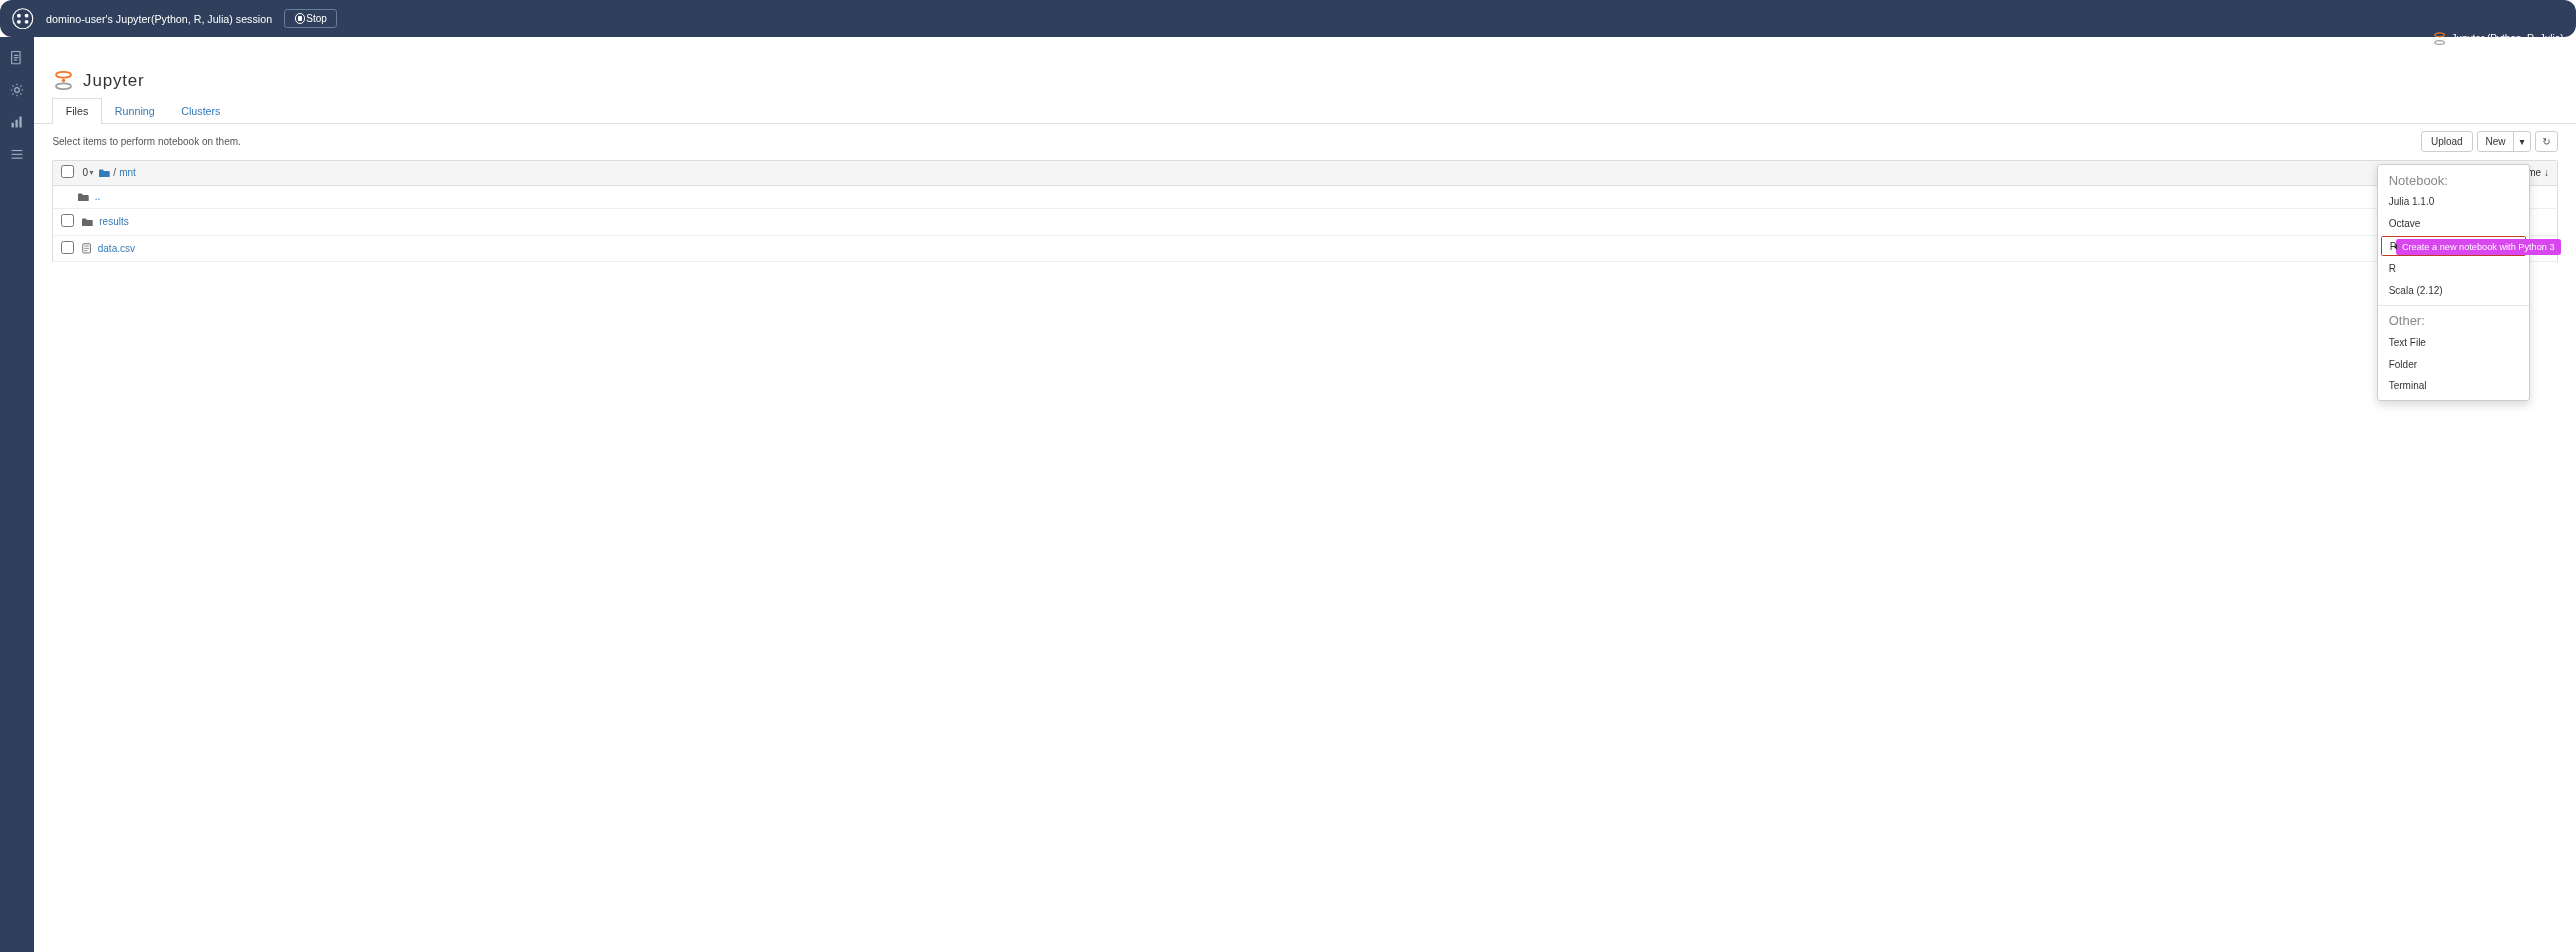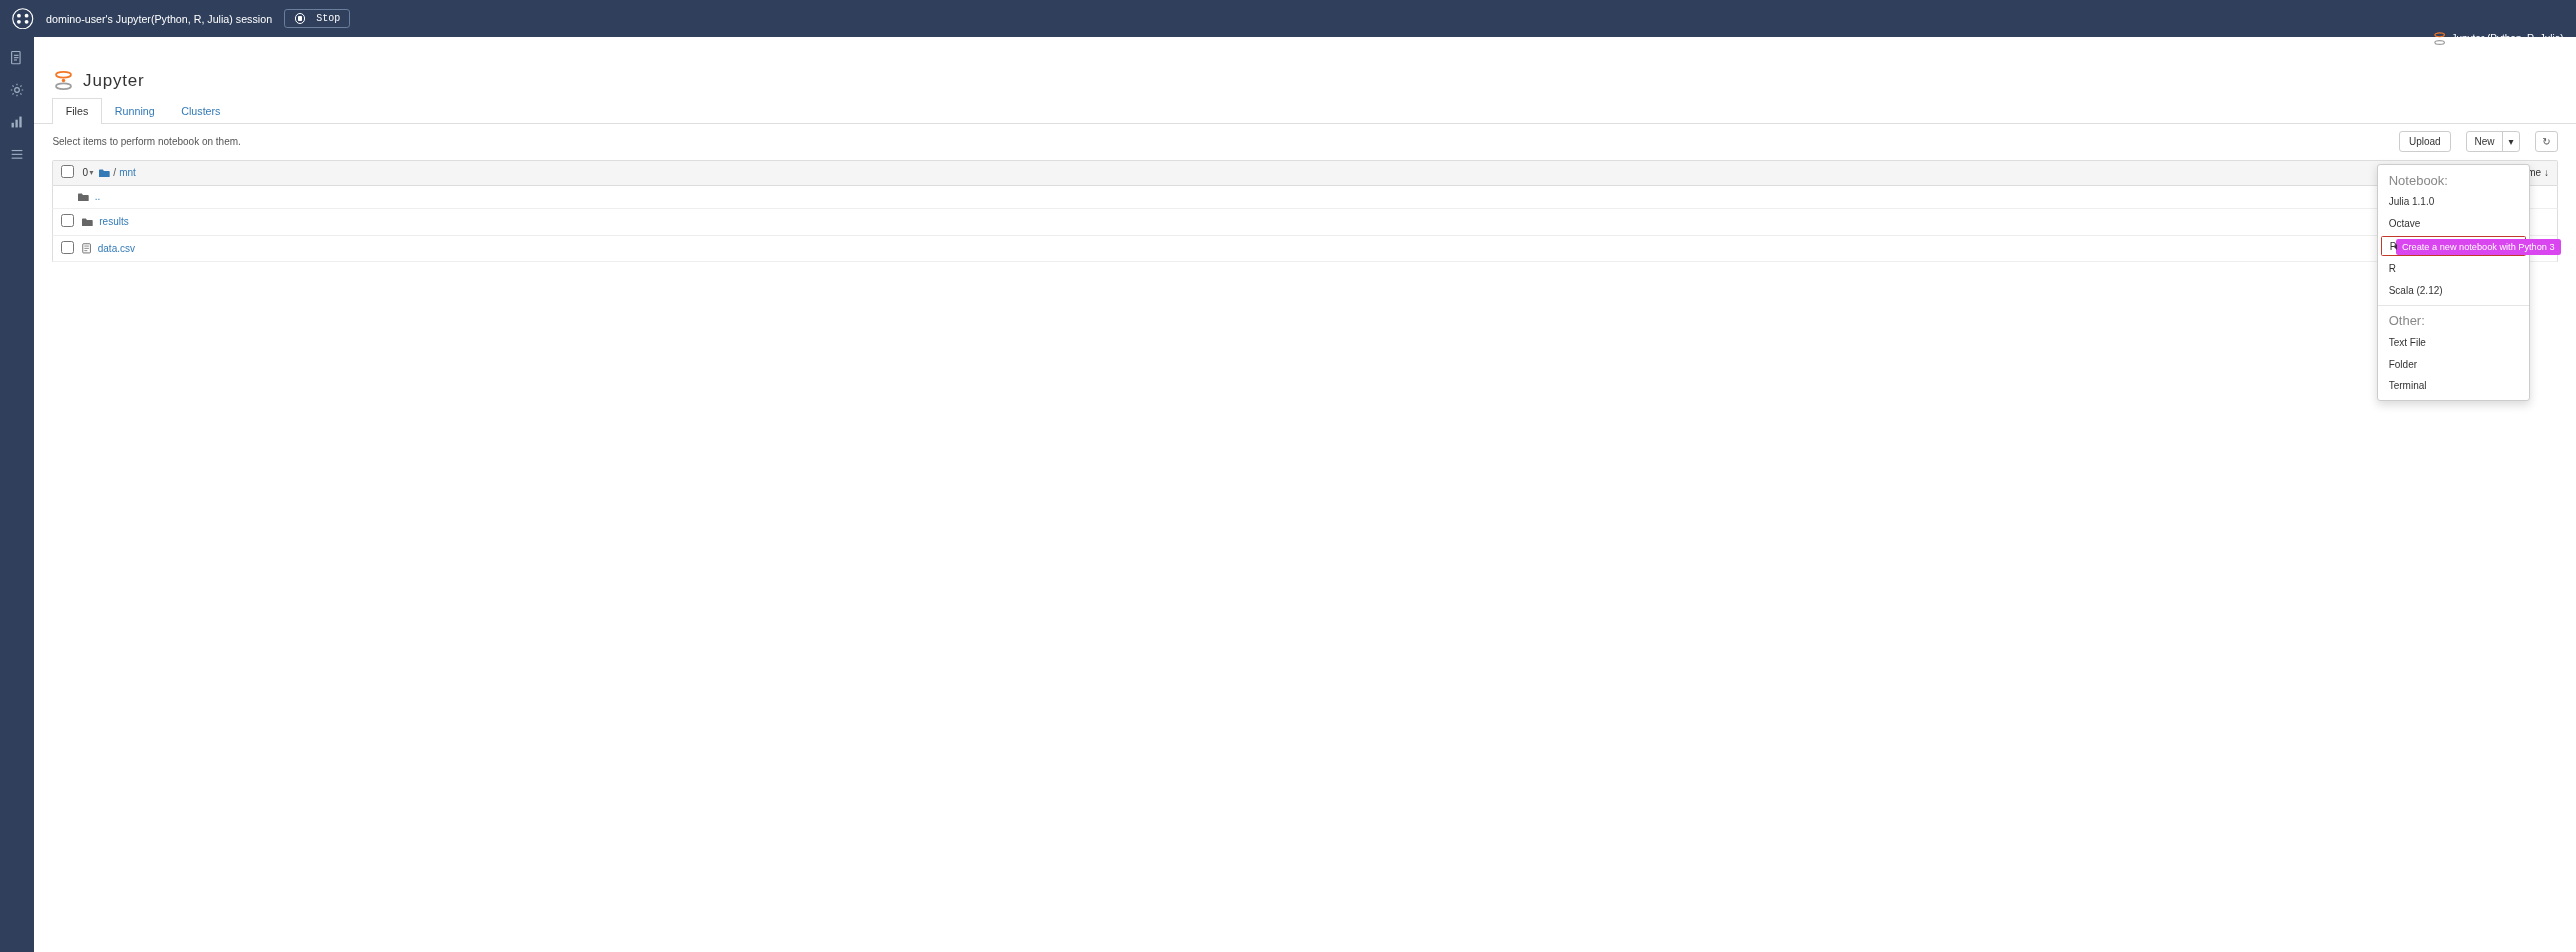--- a/index.html
+++ b/index.html
@@ -6,47 +6,47 @@
     body { font-family: -apple-system, BlinkMacSystemFont, 'Segoe UI', Helvetica, Arial, sans-serif; font-size: 10.7px; background: #fff; overflow: hidden; }
 
     
     .top-bar {
       display: flex;
       align-items: center;
       background: #2f3f5c;
       height: 37px;
       padding: 0 12.3px;
       justify-content: space-between;
+      border-radius: 12px;
     }
     .top-bar-left {
       display: flex;
       align-items: center;
       gap: 12.3px;
     }
     .domino-logo {
       width: 21.5px;
       height: 21.5px;
     }
     .session-title {
       color: #fff;
       font-size: 10.7px;
       font-weight: 500;
     }
     .stop-btn {
       display: flex;
       align-items: center;
-      gap: 11px;
+      gap: 1px;
       background: transparent;
       border: 0.8px solid #6a7f9e;
       border-radius: 3.1px;
       color: #fff;
       padding: 3.1px 9.2px;
       font-size: 10px;
       cursor: pointer;
-      font-family: Liberation Mono, monospace;
     }
     .stop-icon {
       width: 10.7px;
       height: 10.7px;
       border: 1.5px solid #fff;
       border-radius: 50%;
       display: inline-flex;
       align-items: center;
       justify-content: center;
     }
@@ -151,21 +151,21 @@
       justify-content: space-between;
       padding: 7.7px 18.4px;
     }
     .select-info {
       color: #555;
       font-size: 10px;
     }
     .toolbar-right {
       display: flex;
       align-items: center;
-      gap: 15px;
+      gap: 4px;
     }
     .btn-upload {
       padding: 3.8px 9.2px;
       border: 0.8px solid #ccc;
       background: #fff;
       border-radius: 3.1px;
       font-size: 10px;
       cursor: pointer;
       color: #333;
     }

